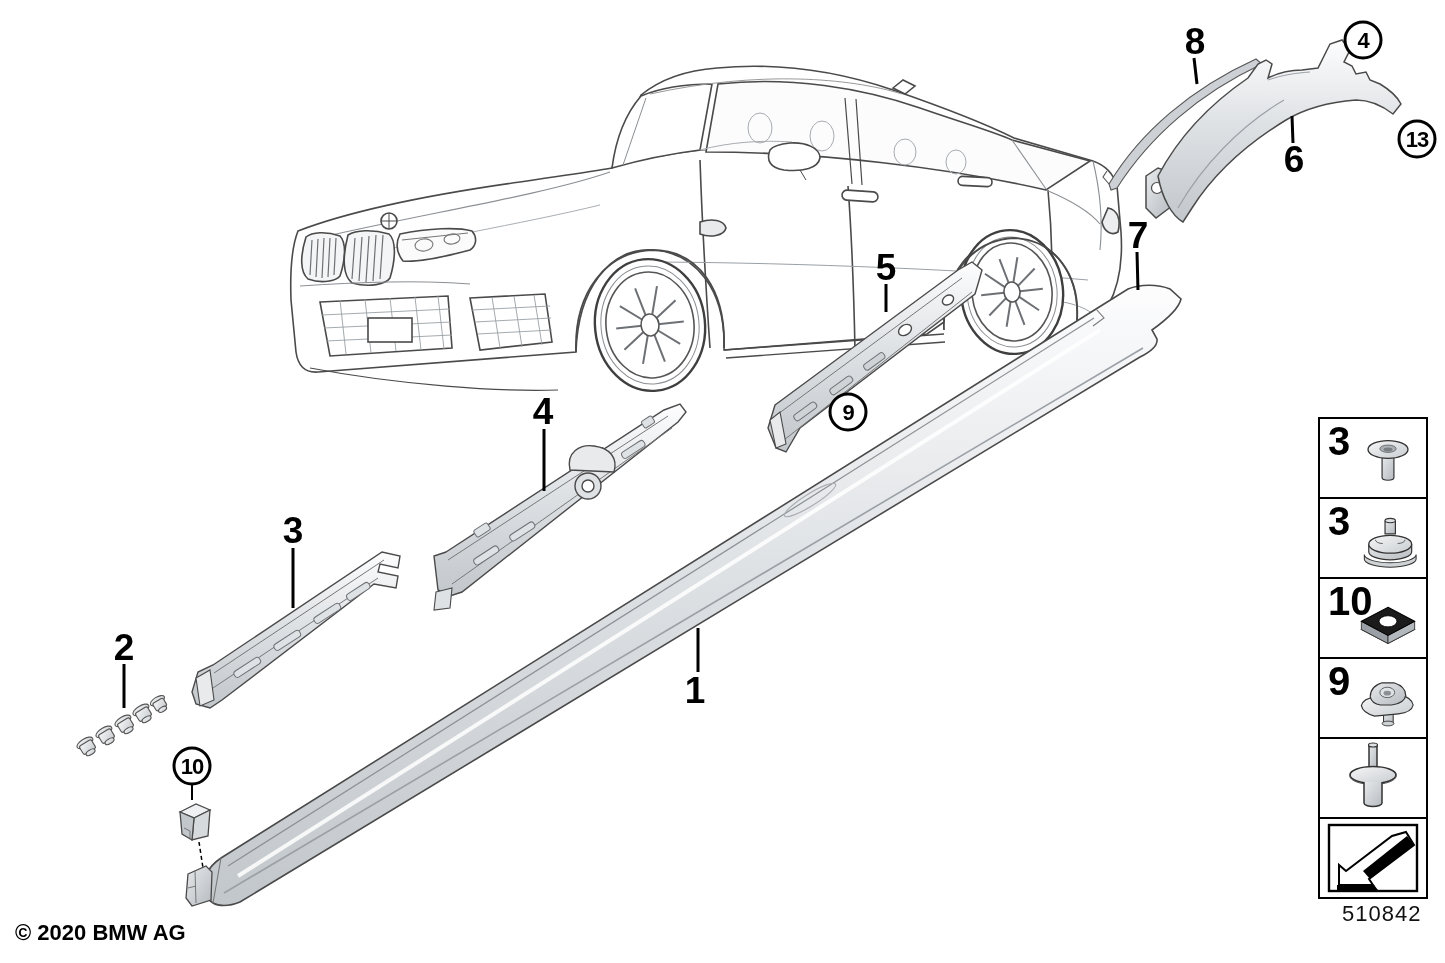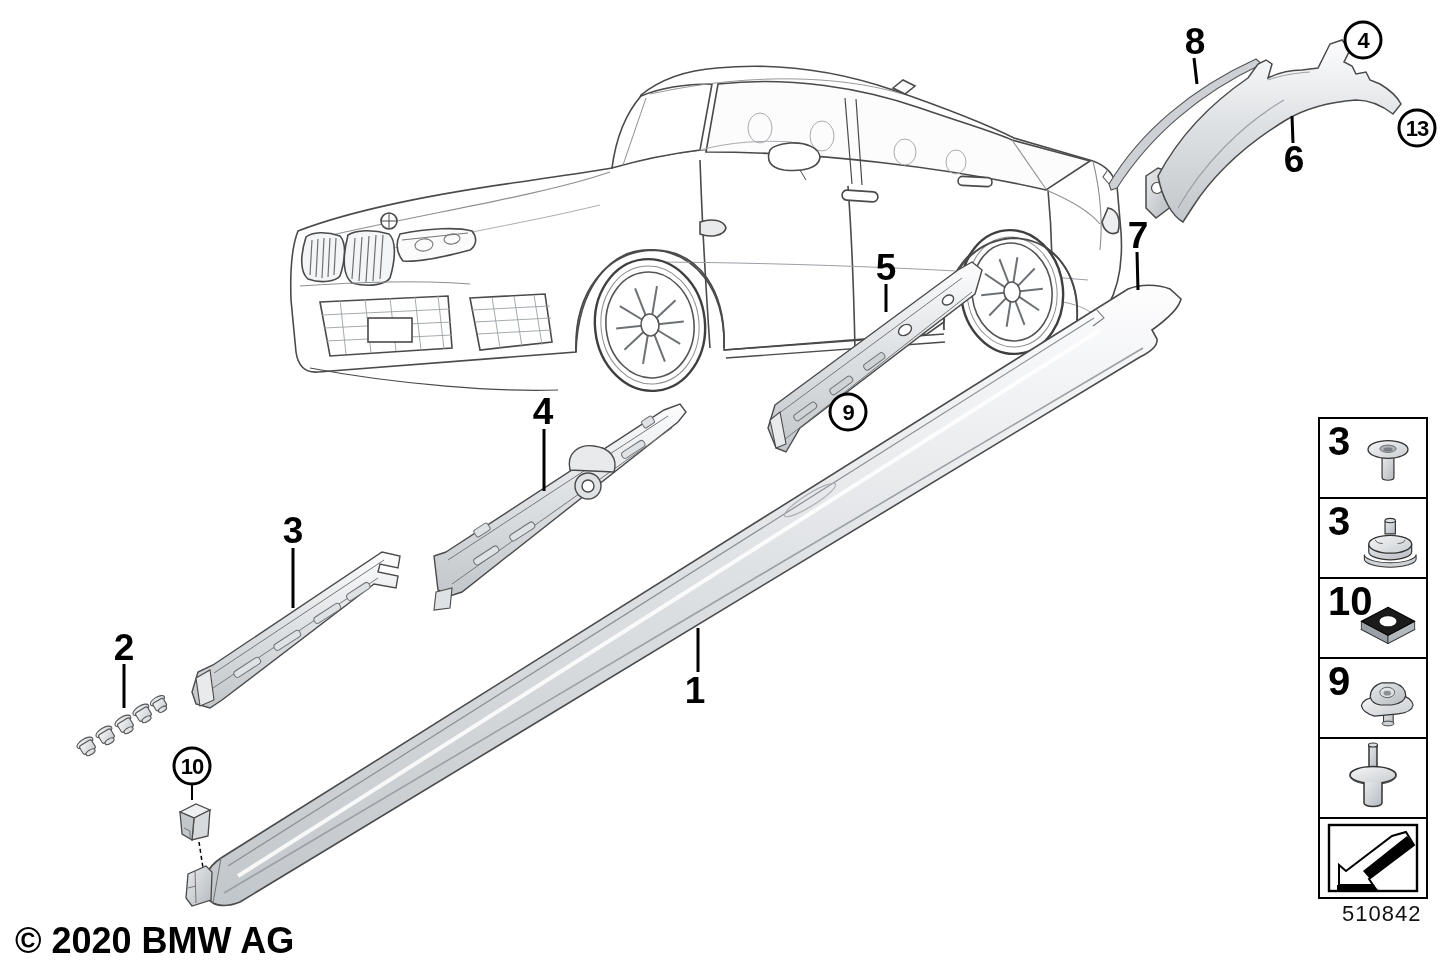--- a/index.html
+++ b/index.html
@@ -10,21 +10,21 @@
        color:#000;line-height:1;white-space:nowrap;}
   .circ{position:absolute;transform:translate(-50%,-50%);width:33px;height:33px;background:#fff;
         border:3.5px solid #000;border-radius:50%;display:flex;align-items:center;justify-content:center;
         font-weight:bold;font-size:22px;color:#000;letter-spacing:-1px;}
   .legend{position:absolute;left:1318px;top:417px;width:106px;border:2px solid #000;background:#fff;}
   .cell{position:relative;width:106px;height:78px;border-bottom:2px solid #000;background:#fff;}
   .cell:last-child{border-bottom:none;}
   .cell .num{position:absolute;left:8px;top:2px;font-weight:bold;font-size:40px;color:#000;line-height:1;}
   .cell .icon{position:absolute;right:1px;bottom:1px;}
   .cell .icon-full{position:absolute;left:0;top:0;}
-  .copyright{position:absolute;left:15px;top:920px;font-weight:bold;font-size:36px;color:#000;}
+  .copyright{position:absolute;left:15px;top:920px;font-weight:bold;font-size:22px;color:#000;}
   .diagnum{position:absolute;left:1342px;top:901px;font-weight:500;font-size:22px;color:#111;letter-spacing:1px;}
 </style>
 </head>
 <body>
 
 <div class="stage">
 
 <svg class="art" viewBox="0 0 1445 963">
   <defs>
     <linearGradient id="gl" x1="0" y1="0" x2="1" y2="1">
@@ -273,21 +273,21 @@
 <div class="lbl" style="left:293px;top:530px">3</div>
 <div class="lbl" style="left:543px;top:411px">4</div>
 <div class="lbl" style="left:886px;top:267px">5</div>
 <div class="lbl" style="left:1294px;top:159px">6</div>
 <div class="lbl" style="left:1138px;top:235px">7</div>
 <div class="lbl" style="left:1195px;top:41px">8</div>
 
 <div class="circ" style="left:1363px;top:40px">4</div>
 <div class="circ" style="left:848px;top:412px">9</div>
 <div class="circ" style="left:192px;top:766px">10</div>
-<div class="circ" style="left:1417px;top:128px">13</div>
+<div class="circ" style="left:1417px;top:139px">13</div>
 
 <div class="legend">
 
   <div class="cell">
     <span class="num">3</span>
     <svg class="icon" width="74" height="62" viewBox="0 0 100 82">
       <path d="M42,28 L42,58 A8,3.6 0 0 0 58,58 L58,28" fill="url(#gm)" stroke="#333" stroke-width="1.6"></path>
       <ellipse cx="50" cy="20" rx="27" ry="12" fill="url(#gl)" stroke="#333" stroke-width="1.8"></ellipse>
       <ellipse cx="50" cy="19" rx="11" ry="5" fill="#aab0b5" stroke="#555" stroke-width="1"></ellipse>
       <ellipse cx="50" cy="20" rx="6" ry="2.6" fill="#787e83"></ellipse>

